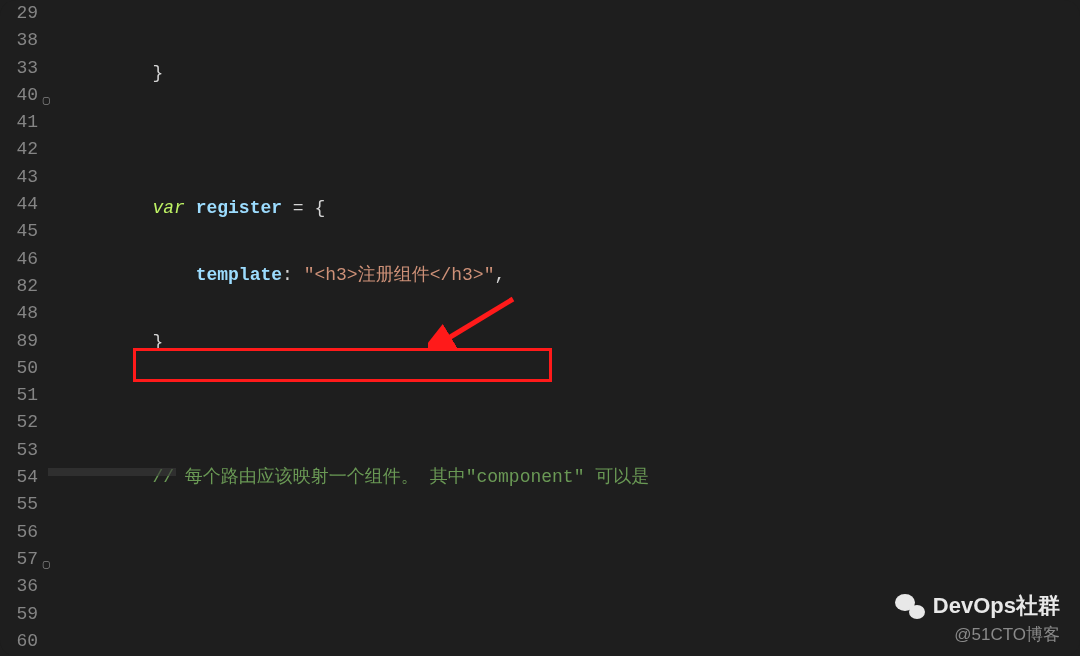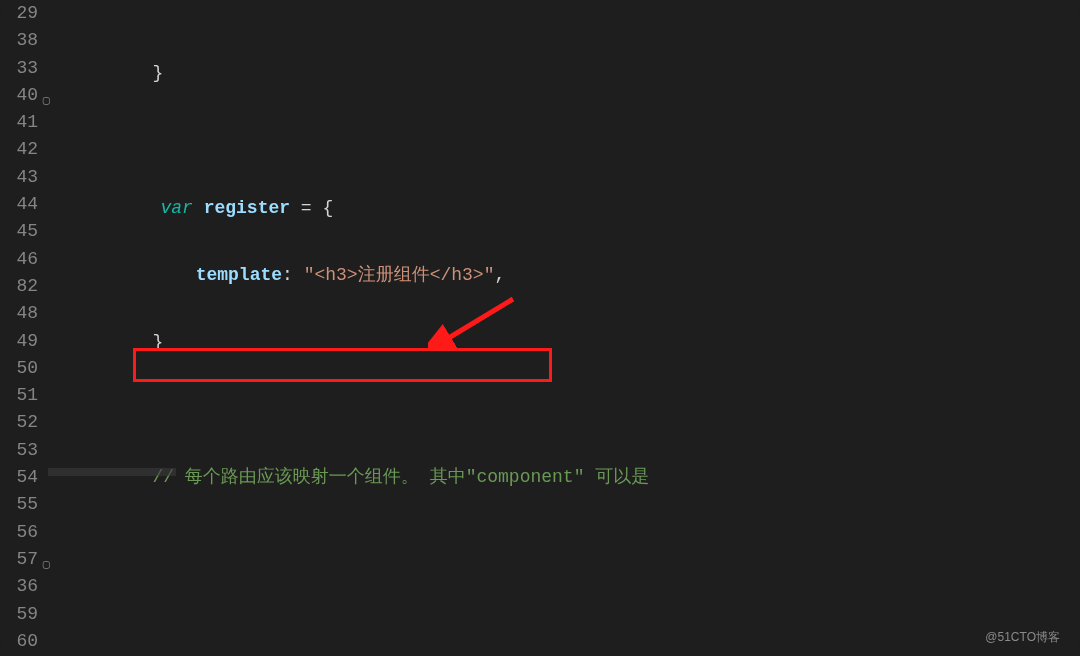--- a/index.html
+++ b/index.html
@@ -35,21 +35,21 @@
   .code {
     flex: 1;
     font-size: 18px;
     color: #d4d4d4;
     padding-left: 18px;
     white-space: pre;
     position: relative;
   }
   .code .line { height: 27.3px; line-height: 27.3px; position: relative;}
   .tok-comment { color: #6a9955; }
-  .tok-key { color: #14b8a6; font-style: italic; margin-left: 8px; }
+  .tok-key { color: #bef264; font-style: italic; }
   .tok-ident { color: #9cdcfe; font-weight: bold; }
   .tok-string { color: #ce9178; }
   .tok-punc { color: #d4d4d4; }
   .highlight-box {
     position: absolute;
     border: 3px solid #ff1a1a;
     pointer-events: none;
   }
   .arrow {
     position: absolute;
@@ -74,21 +74,21 @@
   }
   .watermark .main {
     display: flex;
     align-items: center;
     gap: 8px;
     font-size: 22px;
     font-weight: bold;
     color: #e8e8e8;
     justify-content: flex-end;
   }
-  .watermark .sub { font-size: 12px; color: #8a8a8a; margin-top:2px;}
+  .watermark .sub { font-size: 17px; color: #8a8a8a; margin-top:2px;}
   .wechat-icon {
     width: 30px; height: 25px; position: relative; display: inline-block;
   }
   .wechat-icon::before, .wechat-icon::after {
     content: ''; position: absolute; border-radius: 50%; background:#e8e8e8;
   }
   .wechat-icon::before { width: 20px; height: 17px; top:0; left:0; border-radius: 50% 50% 50% 50%;}
   .wechat-icon::after { width: 16px; height: 14px; bottom:0; right:0; border-radius: 50%;}
   .corner-round {
     border-radius: 16px;
@@ -105,21 +105,21 @@
       <div class="ln">33</div>
       <div class="ln">40<span class="fold">▢</span></div>
       <div class="ln">41</div>
       <div class="ln">42</div>
       <div class="ln">43</div>
       <div class="ln">44</div>
       <div class="ln">45</div>
       <div class="ln">46</div>
       <div class="ln">82</div>
       <div class="ln">48</div>
-      <div class="ln">49</div>
+      <div class="ln">89</div>
       <div class="ln">50</div>
       <div class="ln">51</div>
       <div class="ln">52</div>
       <div class="ln">53</div>
       <div class="ln">54</div>
       <div class="ln">55</div>
       <div class="ln">56</div>
       <div class="ln">57<span class="fold">▢</span></div>
       <div class="ln">36</div>
       <div class="ln">59</div>
@@ -161,15 +161,19 @@
         </marker>
       </defs>
       <line x1="85" y1="5" x2="14" y2="48" stroke="#ff1a1a" stroke-width="5" marker-end="url(#ah)"></line>
     </svg>
 
   </div>
 
   <div class="scrub-bar" style="top:468px;"></div>
 
   <div class="watermark">
+    <div class="main">
+      <span class="wechat-icon"></span>
+      <span>DevOps社群</span>
+    </div>
     <div class="sub">@51CTO博客</div>
   </div>
 </div>
 
 </body></html>

